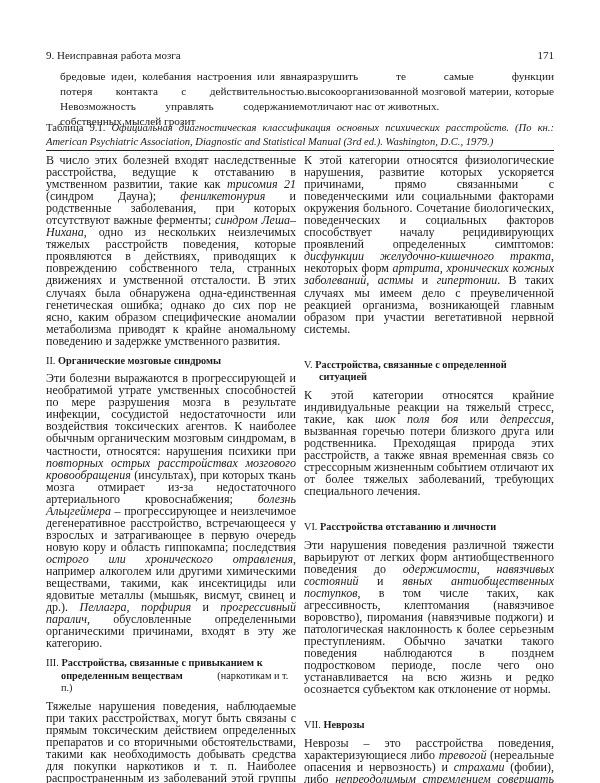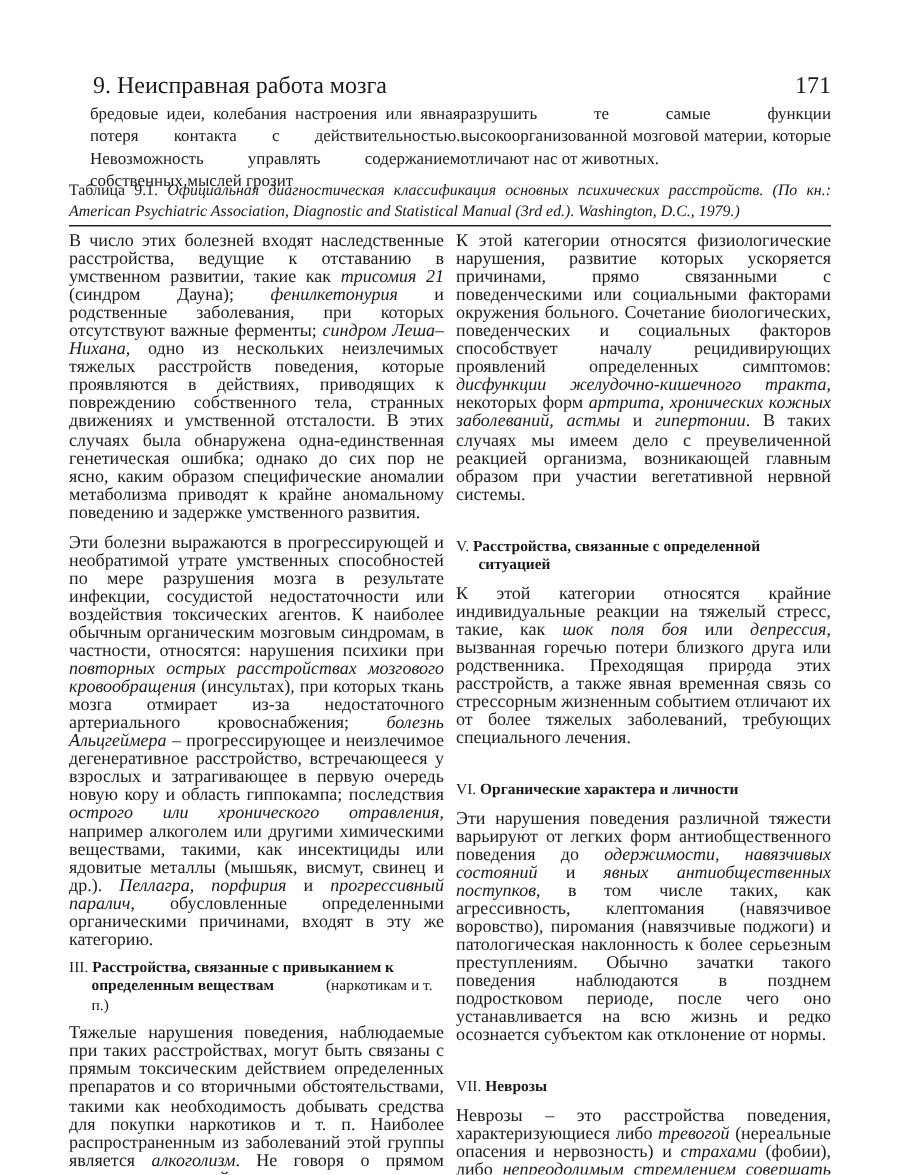--- a/index.html
+++ b/index.html
@@ -3,22 +3,22 @@
 <meta charset="utf-8">
 <style>
   html, body { margin: 0; padding: 0; background: #ffffff; }
   body {
     width: 600px; height: 783px; overflow: hidden; position: relative;
     font-family: "Liberation Serif", "DejaVu Serif", serif;
     color: #1a1a1a;
   }
   .page { position: absolute; left: 0; top: 0; width: 600px; height: 783px; }
   .running-head {
-    position: absolute; left: 62px; right: 46px; top: 49px;
-    font-size: 16px; display: flex; justify-content: space-between;
+    position: absolute; left: 46px; right: 46px; top: 49px;
+    font-size: 11px; display: flex; justify-content: space-between;
   }
   .intro {
     position: absolute; left: 46px; right: 46px; top: 69px;
     display: flex; justify-content: flex-end;
     font-size: 11.3px; line-height: 15px;
   }
   .intro .col { width: 247px; text-align: justify; }
   .caption {
     position: absolute; left: 46px; right: 46px; top: 121px;
     font-size: 10.6px; line-height: 13.5px; text-align: justify;
@@ -70,41 +70,42 @@
 
   <div class="rule"></div>
 
   <div class="columns">
     <div class="column">
       <div class="section">
         <p class="sec-body"><span>В число этих болезней входят наследственные расстройства, ведущие к отставанию в умственном развитии, такие как </span><i>трисомия 21</i><span> (синдром Дауна); </span><i>фенилкетонурия</i><span> и родственные заболевания, при которых отсутствуют важные ферменты; </span><i>синдром Леша–Нихана</i><span>, одно из нескольких неизлечимых тяжелых расстройств поведения, которые проявляются в действиях, приводящих к повреждению собственного тела, странных движениях и умственной отсталости. В этих случаях была обнаружена одна-единственная генетическая ошибка; однако до сих пор не ясно, каким образом специфические аномалии метаболизма приводят к крайне аномальному поведению и задержке умственного развития.</span></p>
       </div>
       <div class="gap-s"></div>
       <div class="section">
+        <div class="sec-title"><span class="num">II.</span> <span>Органические мозговые синдромы</span><span class="extra"></span></div>
         <p class="sec-body"><span>Эти болезни выражаются в прогрессирующей и необратимой утрате умственных способностей по мере разрушения мозга в результате инфекции, сосудистой недостаточности или воздействия токсических агентов. К наиболее обычным органическим мозговым синдромам, в частности, относятся: нарушения психики при </span><i>повторных острых расстройствах мозгового кровообращения</i><span> (инсультах), при которых ткань мозга отмирает из-за недостаточного артериального кровоснабжения; </span><i>болезнь Альцгеймера</i><span> – прогрессирующее и неизлечимое дегенеративное расстройство, встречающееся у взрослых и затрагивающее в первую очередь новую кору и область гиппокампа; последствия </span><i>острого или хронического отравления</i><span>, например алкоголем или другими химическими веществами, такими, как инсектициды или ядовитые металлы (мышьяк, висмут, свинец и др.). </span><i>Пеллагра, порфирия</i><span> и </span><i>прогрессивный паралич</i><span>, обусловленные определенными органическими причинами, входят в эту же категорию.</span></p>
       </div>
       <div class="gap-s"></div>
       <div class="section">
         <div class="sec-title"><span class="num">III.</span> <span>Расстройства, связанные с привыканием к определенным веществам</span><span class="extra"> (наркотикам и т. п.)</span></div>
         <p class="sec-body"><span>Тяжелые нарушения поведения, наблюдаемые при таких расстройствах, могут быть связаны с прямым токсическим действием определенных препаратов и со вторичными обстоятельствами, такими как необходимость добывать средства для покупки наркотиков и т. п. Наиболее распространенным из заболеваний этой группы является </span><i>алкоголизм</i><span>. Не говоря о прямом токсическом воздействии на мозг, печень и сердце, чрезмерное потребление алкоголя оказывается также главной причиной автокатастроф, агрессивных нападений, убийств и многих самоубийств. Специфическое привыкание выявлено для нескольких групп препаратов, к которым относятся </span></p>
       </div>
     </div>
 
     <div class="column">
       <div class="section">
         <p class="sec-body"><span>К этой категории относятся физиологические нарушения, развитие которых ускоряется причинами, прямо связанными с поведенческими или социальными факторами окружения больного. Сочетание биологических, поведенческих и социальных факторов способствует началу рецидивирующих проявлений определенных симптомов: </span><i>дисфункции желудочно-кишечного тракта</i><span>, некоторых форм </span><i>артрита, хронических кожных заболеваний, астмы</i><span> и </span><i>гипертонии</i><span>. В таких случаях мы имеем дело с преувеличенной реакцией организма, возникающей главным образом при участии вегетативной нервной системы.</span></p>
       </div>
       <div class="gap-l"></div>
       <div class="section">
         <div class="sec-title"><span class="num">V.</span> <span>Расстройства, связанные с определенной ситуацией</span><span class="extra"></span></div>
         <p class="sec-body"><span>К этой категории относятся крайние индивидуальные реакции на тяжелый стресс, такие, как </span><i>шок поля боя</i><span> или </span><i>депрессия</i><span>, вызванная горечью потери близкого друга или родственника. Преходящая природа этих расстройств, а также явная временна́я связь со стрессорным жизненным событием отличают их от более тяжелых заболеваний, требующих специального лечения.</span></p>
       </div>
       <div class="gap-l"></div>
       <div class="section">
-        <div class="sec-title"><span class="num">VI.</span> <span>Органические характера и личности</span><span class="extra"></span></div>
+        <div class="sec-title"><span class="num">VI.</span> <span>Расстройства отставанию и личности</span><span class="extra"></span></div>
         <p class="sec-body"><span>Эти нарушения поведения различной тяжести варьируют от легких форм антиобщественного поведения до </span><i>одержимости, навязчивых состояний</i><span> и </span><i>явных антиобщественных поступков</i><span>, в том числе таких, как агрессивность, клептомания (навязчивое воровство), пиромания (навязчивые поджоги) и патологическая наклонность к более серьезным преступлениям. Обычно зачатки такого поведения наблюдаются в позднем подростковом периоде, после чего оно устанавливается на всю жизнь и редко осознается субъектом как отклонение от нормы.</span></p>
       </div>
       <div class="gap-l"></div>
       <div class="section">
         <div class="sec-title"><span class="num">VII.</span> <span>Неврозы</span><span class="extra"></span></div>
         <p class="sec-body"><span>Неврозы – это расстройства поведения, характеризующиеся либо </span><i>тревогой</i><span> (нереальные опасения и нервозность) и </span><i>страхами</i><span> (фобии), либо </span><i>непреодолимым стремлением совершать явно иррациональные действия</i><span> (такие, например, как беспрестанное мытье рук). По приближенным оценкам, эти расстройства встречаются, вероятно, у 5% населения, так что их нельзя назвать необычными. За некоторыми исключениями, они редко приводят к недееспособности и могут хорошо поддаваться лечению транквилизаторами или психотерапевтическим методом, направленным на выявление нераспознанных конфликтов, являющихся причиной расстройства.</span></p>
 
       </div>
     </div>
   </div>

